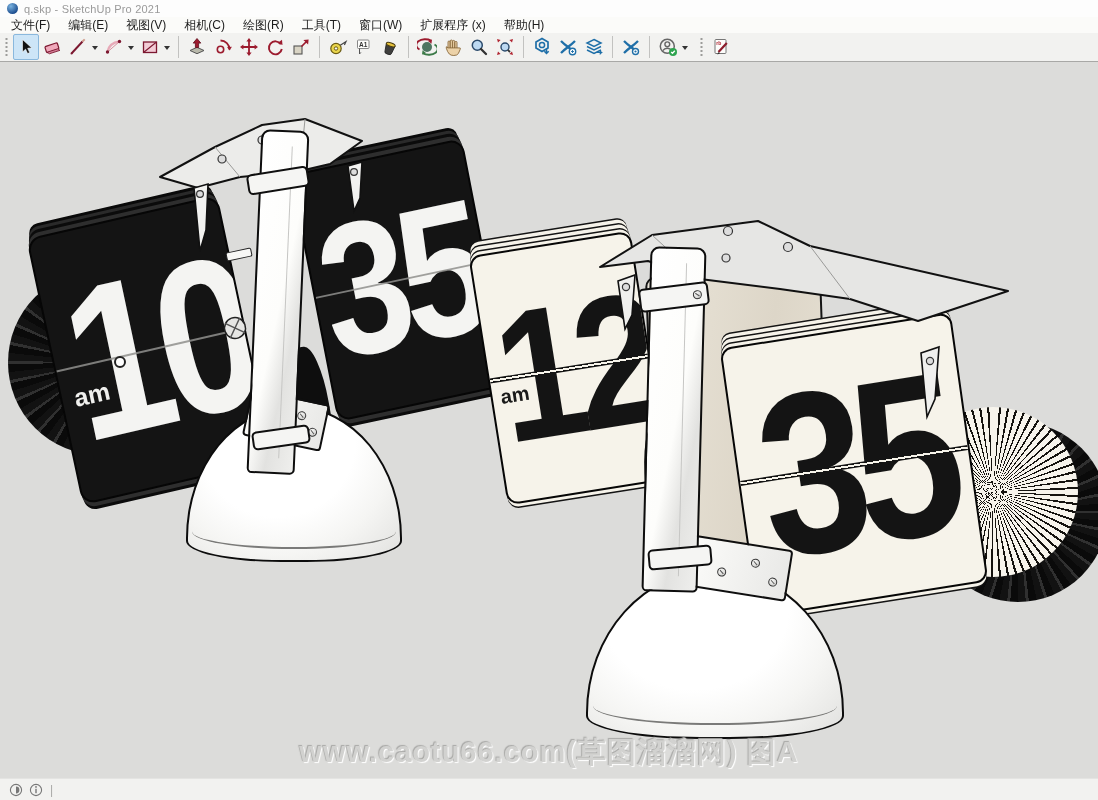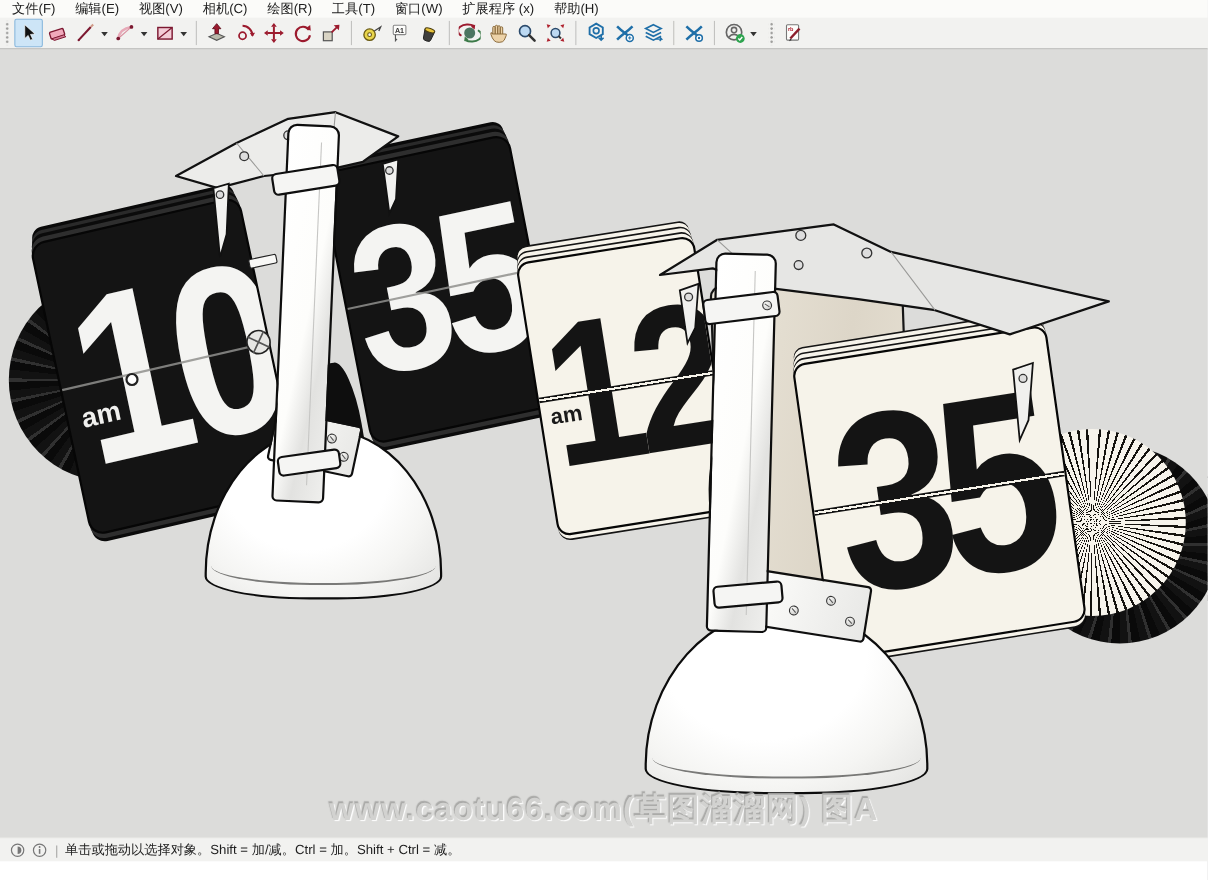--- a/index.html
+++ b/index.html
@@ -97,20 +97,24 @@
   .statusbar { height:22px; background:#f2f2f0; border-top:1px solid #e4e4e2;
     display:flex; align-items:center; padding-left:6px; font-size:12px; color:#1e1e1e; }
   .sb-icon { width:14px; height:14px; margin:0 3px; display:flex; align-items:center; }
   .sb-sep { color:#a9a9a7; margin:0 6px 0 4px; }
 </style>
 </head>
 <body>
 
 <div class="window">
 
+  <div class="titlebar">
+    <span class="app-icon"></span>
+    <span class="title-text">q.skp - SketchUp Pro 2021</span>
+  </div>
 
   <div class="menubar">
     <span class="menu-item">文件(F)</span>
     <span class="menu-item">编辑(E)</span>
     <span class="menu-item">视图(V)</span>
     <span class="menu-item">相机(C)</span>
     <span class="menu-item">绘图(R)</span>
     <span class="menu-item">工具(T)</span>
     <span class="menu-item">窗口(W)</span>
     <span class="menu-item">扩展程序 (x)</span>
@@ -434,16 +438,15 @@
         </svg>
     </span>
     <span class="sb-icon">
       <svg width="14" height="14" viewBox="0 0 14 14">
           <circle cx="7" cy="7" r="5.6" fill="none" stroke="#777" stroke-width="1.1"></circle>
           <rect x="6.3" y="5.8" width="1.4" height="4.4" fill="#777"></rect>
           <circle cx="7" cy="3.9" r="0.9" fill="#777"></circle>
         </svg>
     </span>
     <span class="sb-sep">|</span>
-    <span>单击或拖动以选择对象。Shift = 加/减。Ctrl = 加。Shift + Ctrl = 减。</span>
   </div>
 
 </div>
 
 </body></html>

